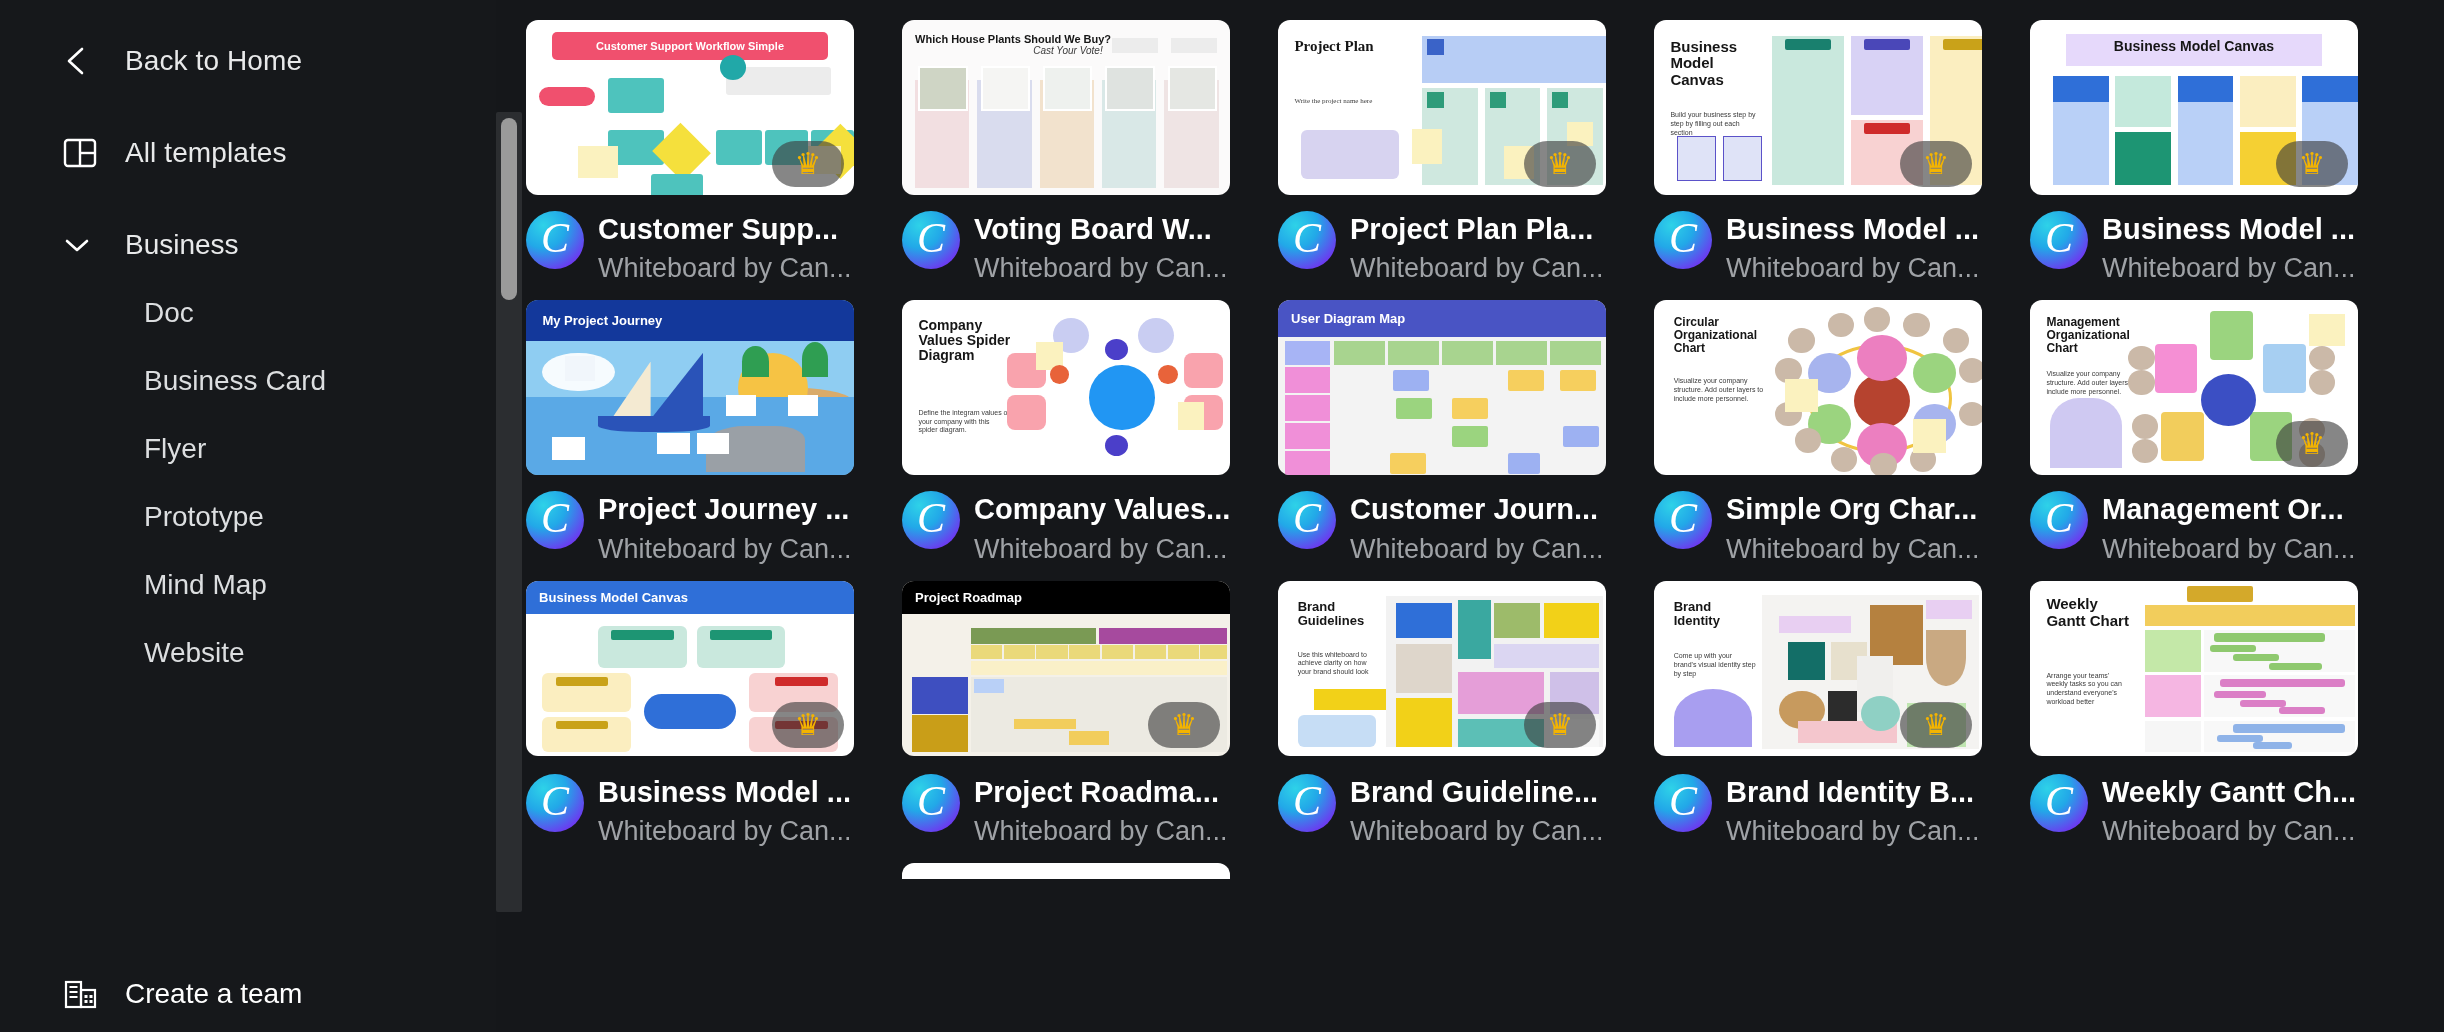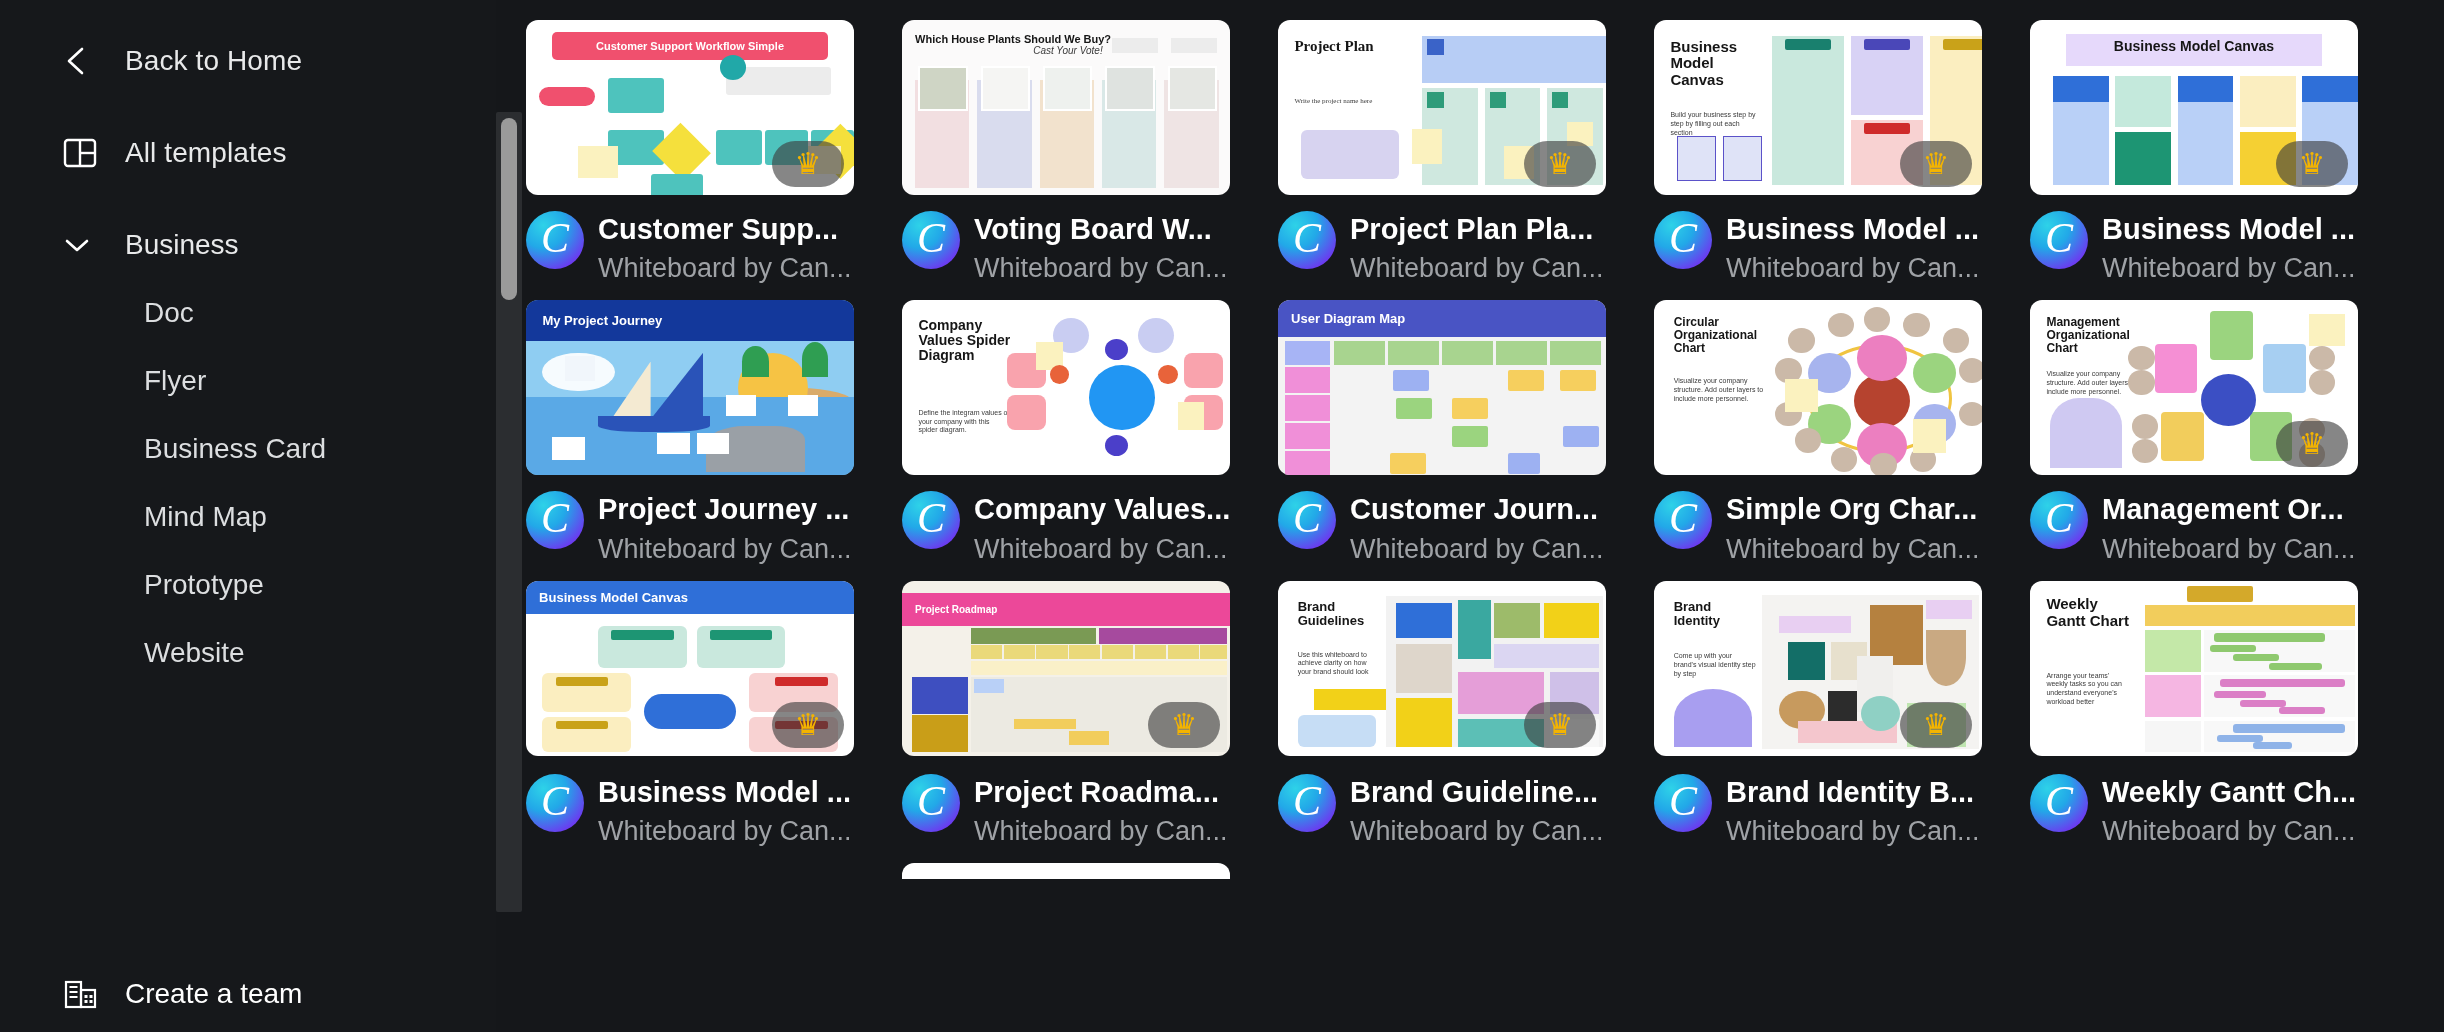--- a/index.html
+++ b/index.html
@@ -187,22 +187,22 @@
   .face { position:absolute; border-radius:50%; background:#cbb9a8; }
 
   
   .c11 { background:#fff; }
   .c11 .hdr { position:absolute; left:0; top:0; width:100%; height:19%;
               background:#2f6fd8; color:#fff; font-size:13px; font-weight:bold;
               display:flex; align-items:center; padding-left:4%; }
 
   
   .c12 { background:#f4f1e9; }
-  .c12 .hdr { position:absolute; left:0; top:12px; width:100%; height:19%;
-              background:#ec4899; color:#fff; font-size:10px; font-weight:bold;
+  .c12 .hdr { position:absolute; left:0; top:0; width:100%; height:19%;
+              background:#000000; color:#fff; font-size:13px; font-weight:bold;
               display:flex; align-items:center; padding-left:4%; }
 
   
   .c13 { background:#fff; }
   
   .c14 { background:#fff; }
   
   .c15 { background:#fff; }
 
   .tl { position:absolute; font-weight:bold; color:#161616; line-height:1.08; }
@@ -242,30 +242,30 @@
             <path d="M4 6 L14 15 L24 6" fill="none" stroke="#fff" stroke-width="2.6" stroke-linecap="round" stroke-linejoin="round"></path>
           </svg>
       </span>
       <span class="side-label">Business</span>
     </div>
 
     <div class="side-sub">
       <span>Doc</span>
     </div>
     <div class="side-sub">
+      <span>Business Card</span>
+    </div>
+    <div class="side-sub">
       <span>Flyer</span>
     </div>
     <div class="side-sub">
-      <span>Business Card</span>
+      <span>Prototype</span>
     </div>
     <div class="side-sub">
       <span>Mind Map</span>
-    </div>
-    <div class="side-sub">
-      <span>Prototype</span>
     </div>
     <div class="side-sub">
       <span>Website</span>
     </div>
 
     <div class="side-bottom">
       <span class="side-icon">
         <svg width="36" height="32" viewBox="0 0 36 32">
           <rect x="3" y="4" width="15" height="25" fill="none" stroke="#fff" stroke-width="2.2"></rect>
           <rect x="18" y="12" width="14" height="17" fill="none" stroke="#fff" stroke-width="2.2"></rect>

